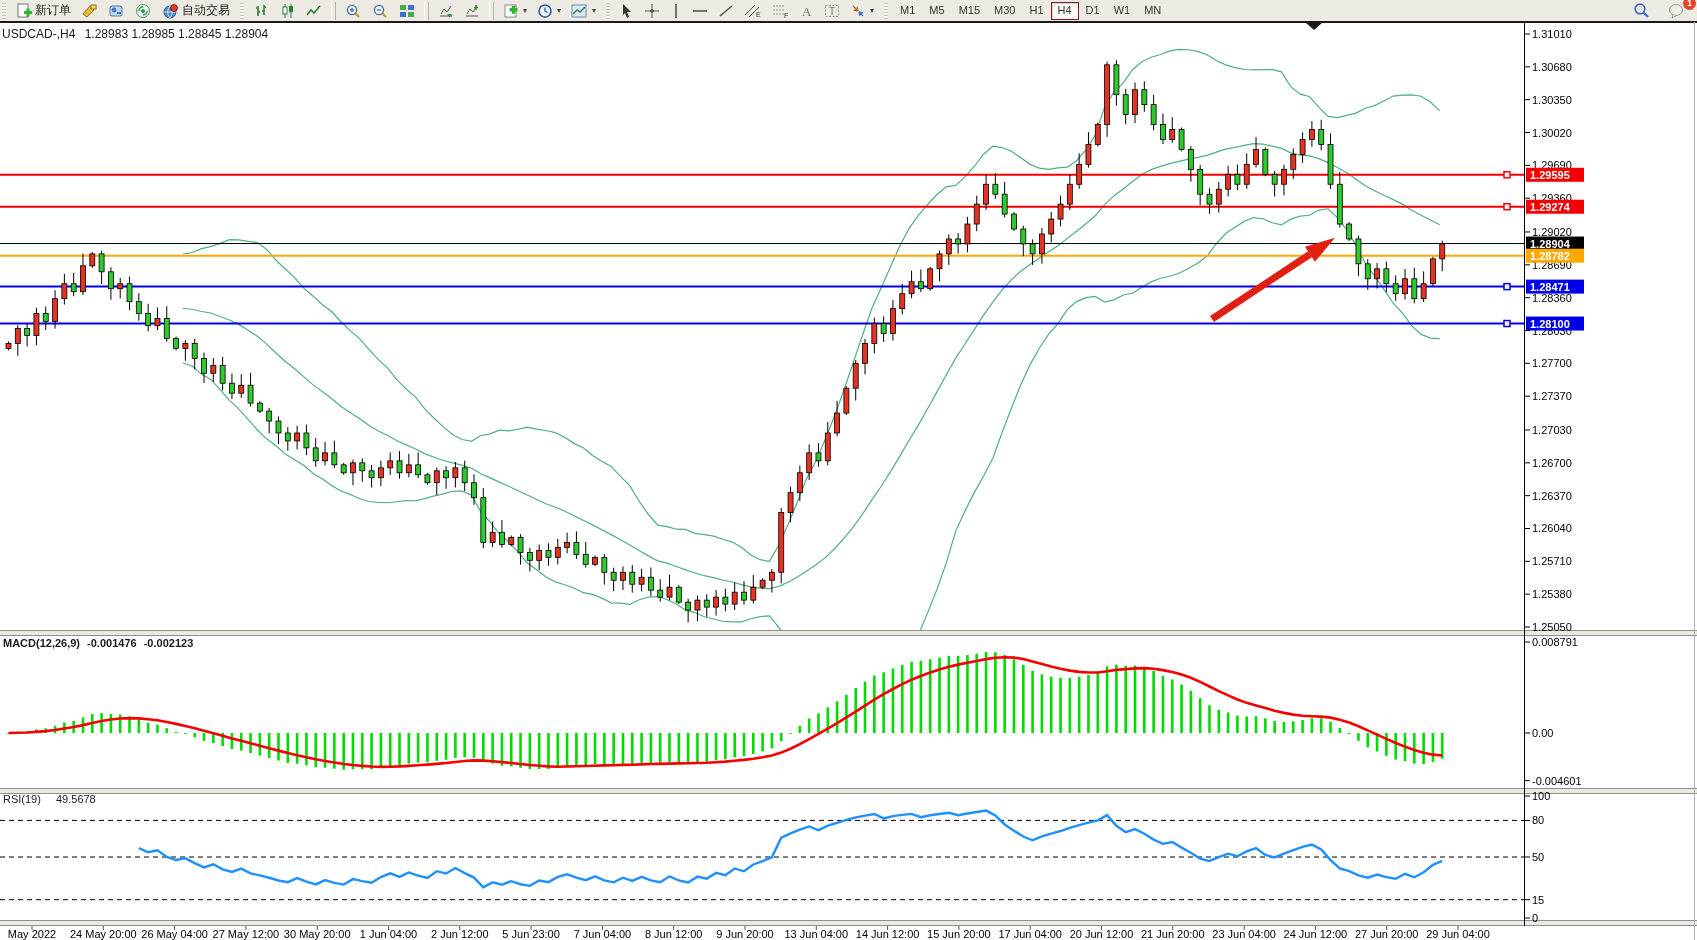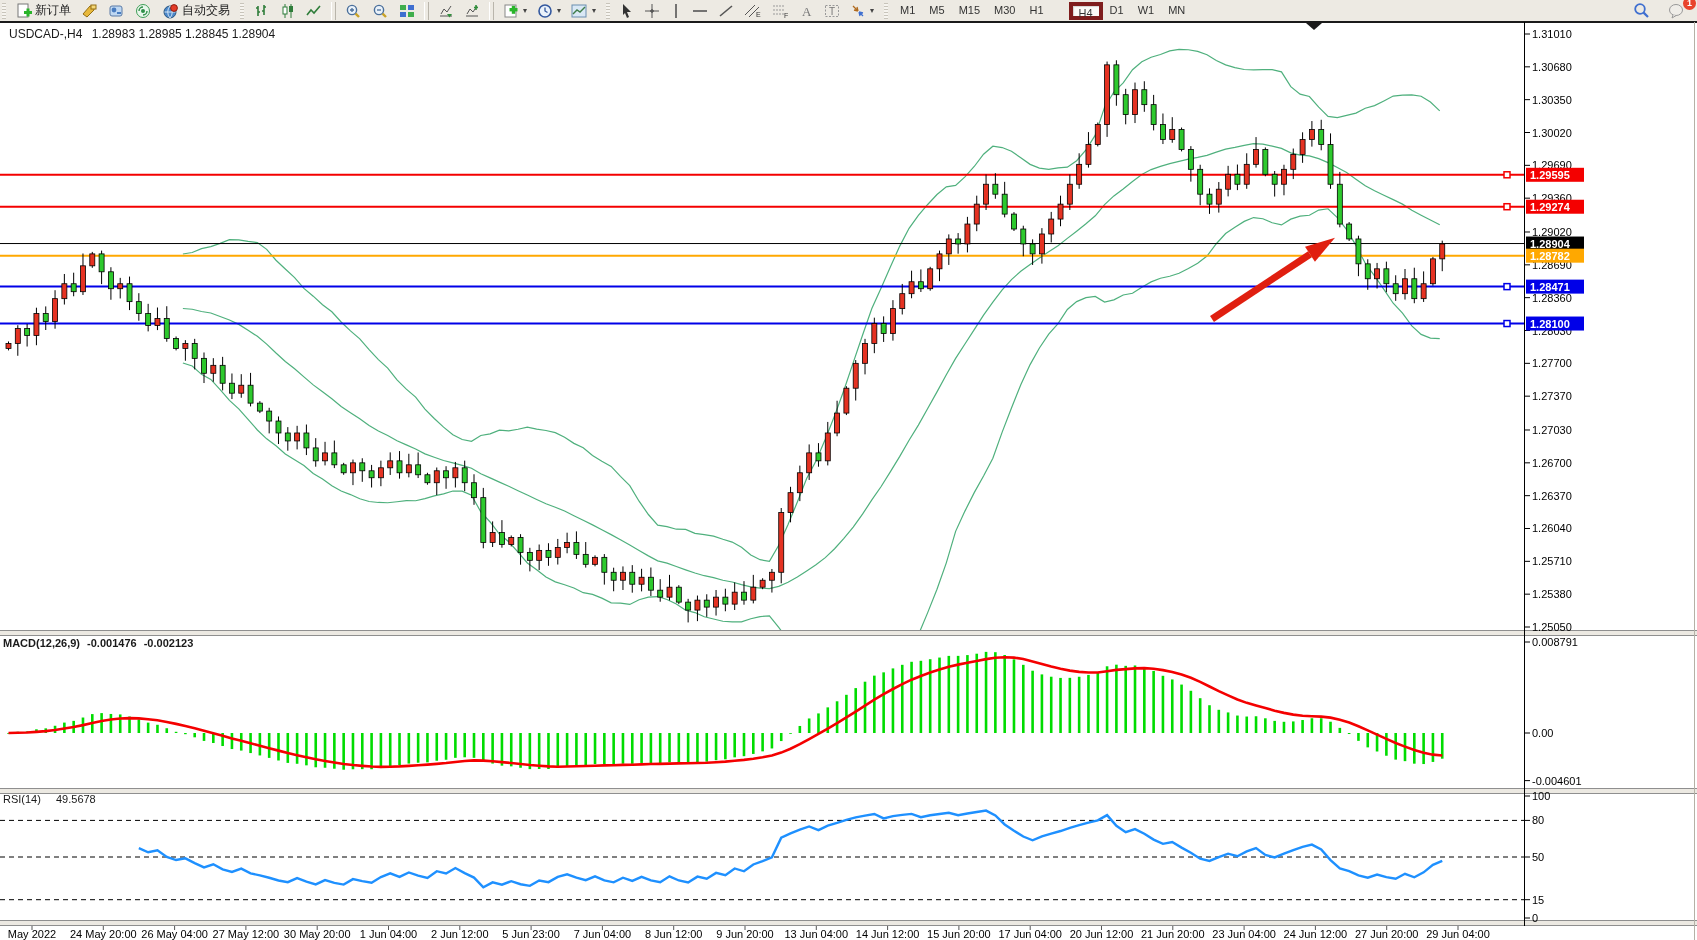--- a/index.html
+++ b/index.html
@@ -15,33 +15,33 @@
   .tb-sep { width:5px; height:18px; margin:0 1px;
     border-left:1px solid #fff; border-right:1px solid #b9b5ab; }
   .tb-grip { width:4px; height:16px; margin:0 2px;
     background:repeating-linear-gradient(180deg,#c8c4ba 0 1px,#f6f4ef 1px 3px); }
   .tb-btn { display:flex; align-items:center; gap:3px; padding:1px 4px; height:20px;
     border:1px solid transparent; border-radius:2px; cursor:default; white-space:nowrap; }
   .tb-btn svg { display:block; }
   .tb-caret { font-size:8px; color:#444; margin-left:1px; }
   .tf-btn { padding:1px 6px; height:18px; font-size:11px; color:#333;
     border:1px solid transparent;text-align:center; }
-  .tf-btn.active { background:#FBFAF7; border:4px solid #7f1d1d;
-    box-shadow:inset 1px 1px 1px rgba(0,0,0,.15);margin-left:18px; }
+  .tf-btn.active { background:#FBFAF7; border:1px solid #7f1d1d;
+    box-shadow:inset 1px 1px 1px rgba(0,0,0,.15); }
   #tb-right { margin-left:auto; display:flex; align-items:center; padding-right:6px; gap:8px; }
   .badge { position:absolute; right:-6px; top:-5px; background:#E8432C; color:#fff;
     font-size:9px; min-width:13px; height:13px; border-radius:7px; text-align:center;
     line-height:13px; font-weight:bold; }
 
   
   #chart-wrap { position:absolute; left:0; top:22px; width:1697px; height:918px; background:#fff; }
   #chart-svg { position:absolute; left:0; top:0; }
   .overlay-label { position:absolute; font-size:12px; color:#1a1a1a; white-space:nowrap;
     background:transparent; }
-  #chart-title { left:9px; top:5px; }
+  #chart-title { left:2px; top:5px; }
   #macd-title { left:3px; top:615px;font-weight:bold; }
   #rsi-title  { left:3px; top:771px; }
 </style>
 </head>
 <body>
 <div id="app">
 
 <div id="toolbar">
   <div class="tb-grip"></div>
 
@@ -957,18 +957,18 @@
   <div class="overlay-label" id="chart-title">
     <span>USDCAD-,H4</span>
     <span style="margin-left:6px">1.28983 1.28985 1.28845 1.28904</span>
   </div>
   <div class="overlay-label" id="macd-title" style="font-size:11px">
     <span>MACD(12,26,9)</span>
     <span style="margin-left:4px">-0.001476</span>
     <span style="margin-left:4px">-0.002123</span>
   </div>
   <div class="overlay-label" id="rsi-title" style="font-size:11px">
-    <span>RSI(14)</span>
+    <span>RSI(19)</span>
     <span style="margin-left:12px">49.5678</span>
   </div>
 </div>
 
 </div>
 
 </body></html>

